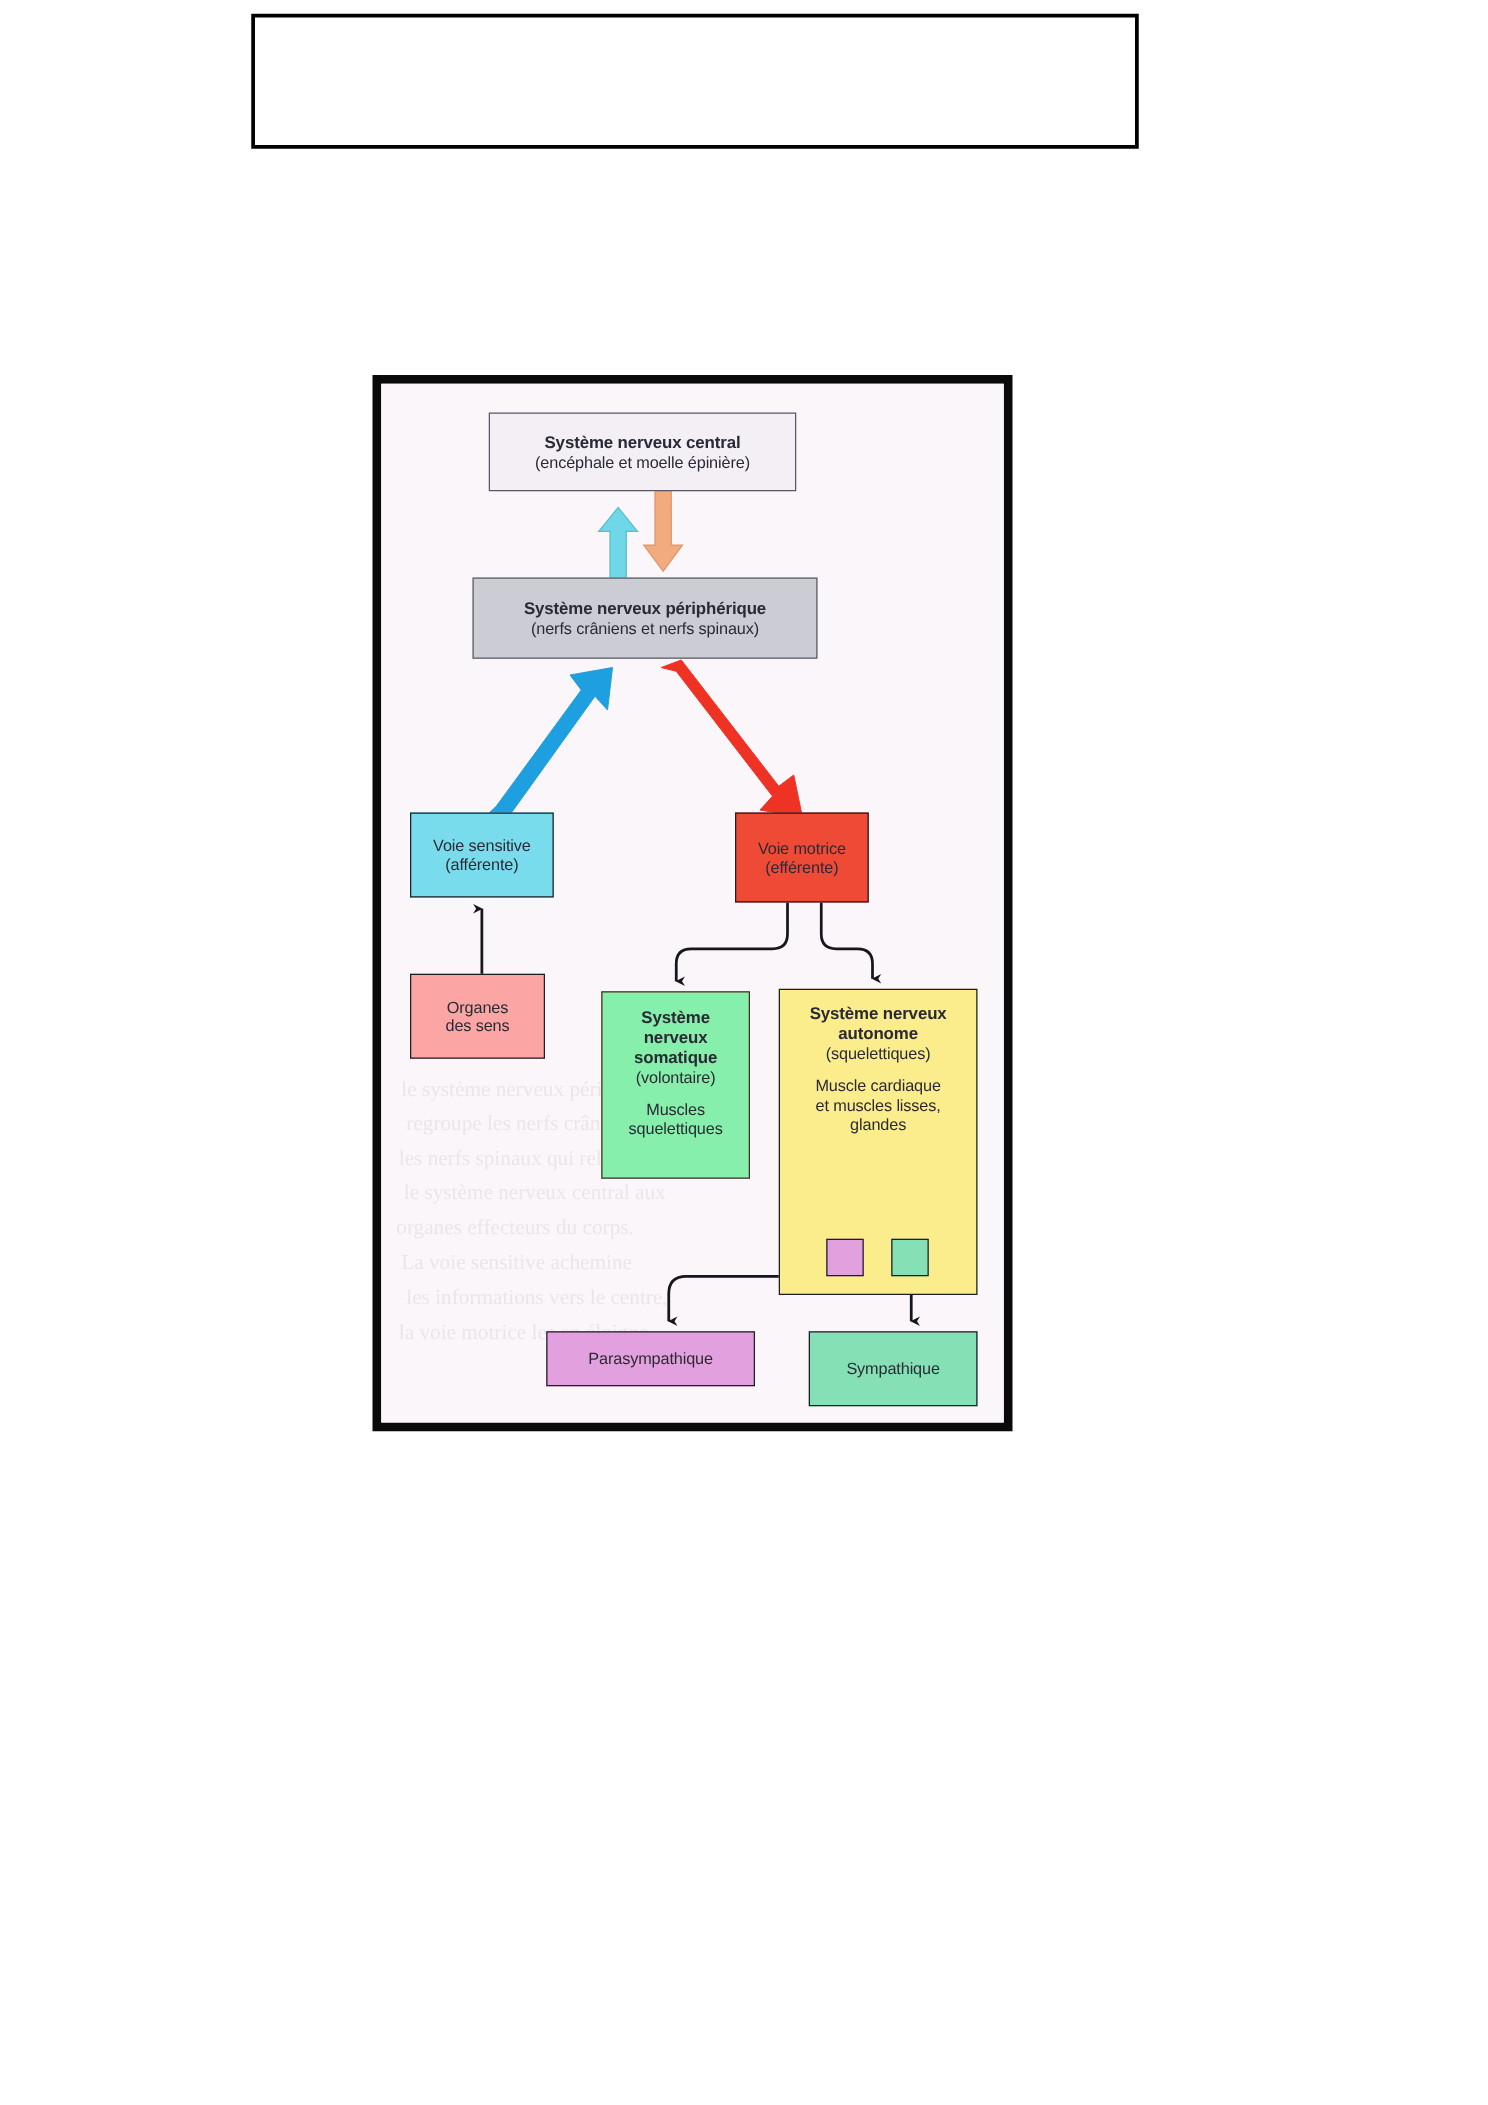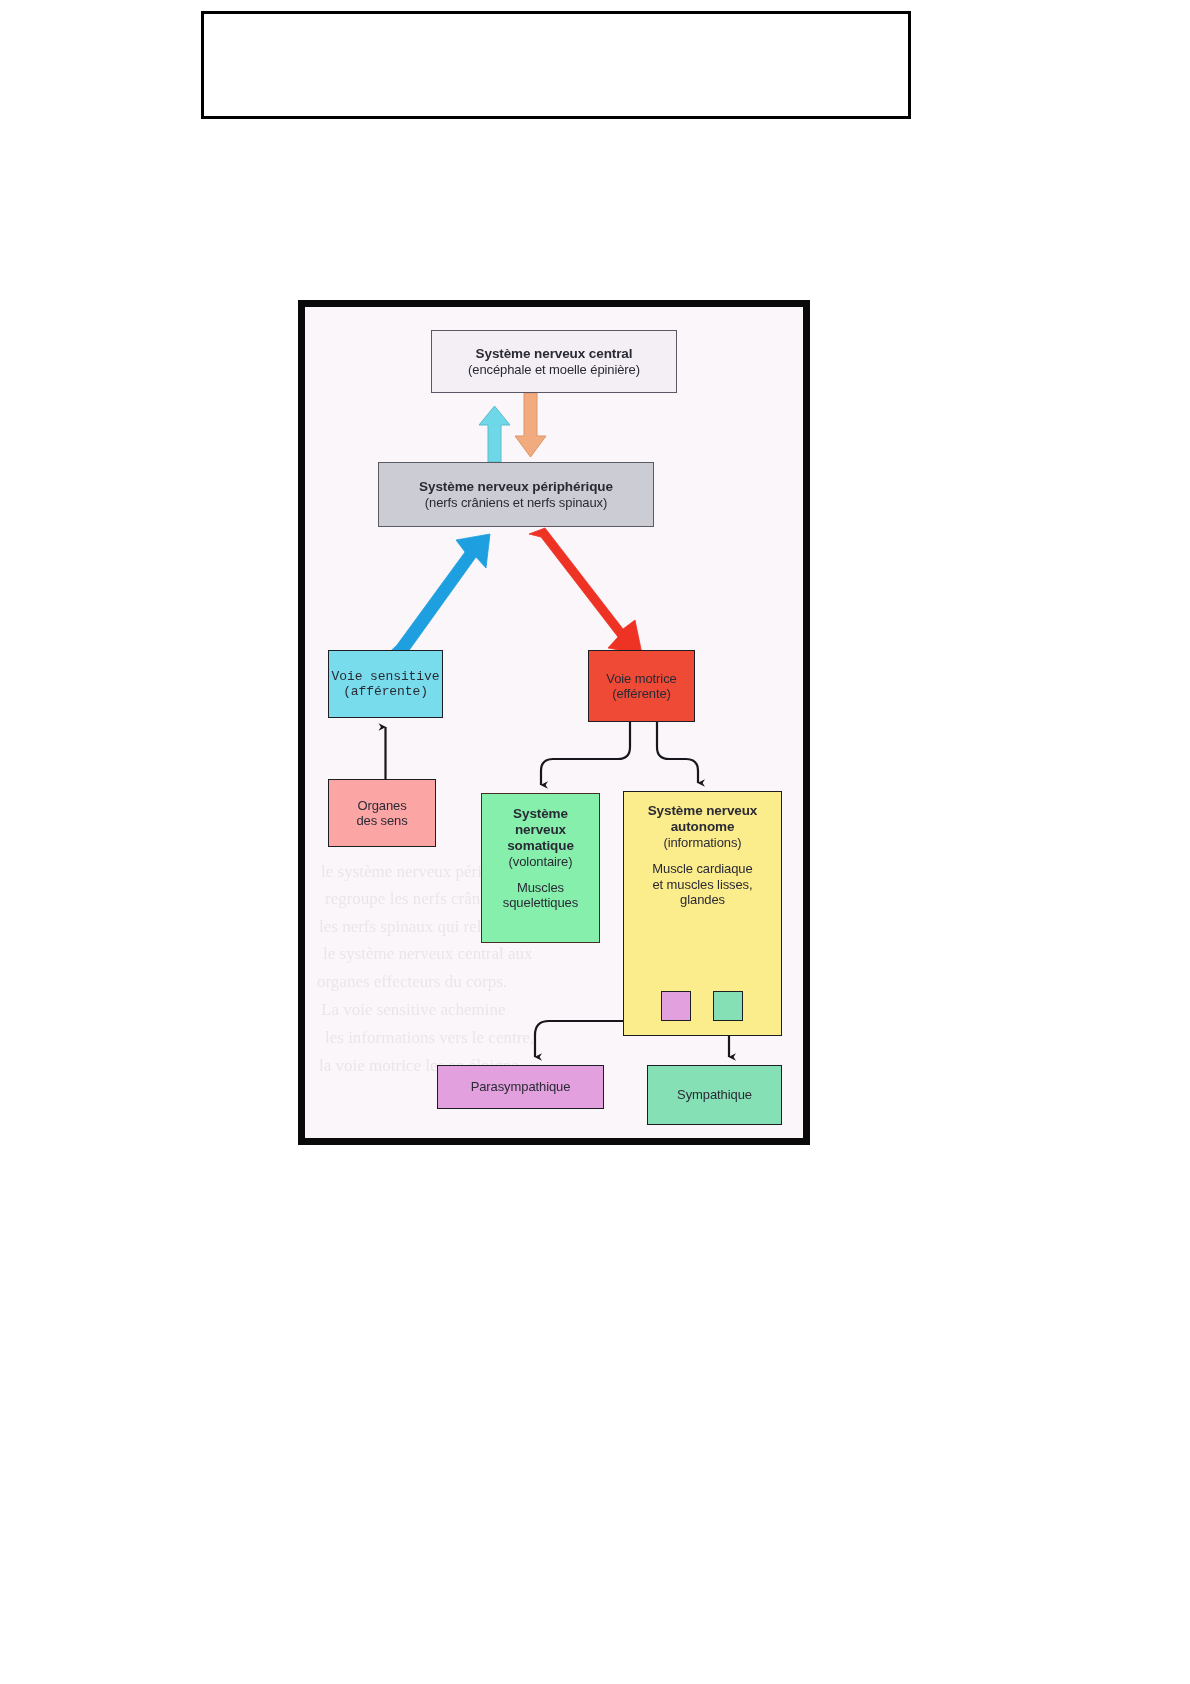--- a/index.html
+++ b/index.html
@@ -80,32 +80,30 @@
     font-size: 13px;
     letter-spacing: -0.1px;
   }
   .gap { height: 11px; }
 
   
   #node-snc {
     left: 86px; top: 23px; width: 246px; height: 63px;
     background: #f3eff5;
     border-color: #5d5664;
-    margin-left: 40px;
   }
   #node-snp {
     left: 73px; top: 155px; width: 276px; height: 65px;
     background: #ccccd4;
     border-color: #5b5b66;
   }
   #node-sensitive {
     left: 23px; top: 343px; width: 115px; height: 68px;
     background: #79dcec;
     border-color: #1d1d24;
-    font-family: Liberation Mono, monospace;
   }
   #node-motrice {
     left: 283px; top: 343px; width: 107px; height: 72px;
     background: #ef4a35;
     border-color: #1d1d24;
   }
   #node-organes {
     left: 23px; top: 472px; width: 108px; height: 68px;
     background: #fca5a5;
     border-color: #1d1d24;
@@ -253,21 +251,21 @@
       <div class="t-bold">somatique</div>
       <div class="t-norm">(volontaire)</div>
       <div class="gap"></div>
       <div class="t-norm">Muscles</div>
       <div class="t-norm">squelettiques</div>
     </div>
 
     <div class="node" id="node-autonome">
       <div class="t-bold">Système nerveux</div>
       <div class="t-bold">autonome</div>
-      <div class="t-norm">(informations)</div>
+      <div class="t-norm">(squelettiques)</div>
       <div class="gap"></div>
       <div class="t-norm">Muscle cardiaque</div>
       <div class="t-norm">et muscles lisses,</div>
       <div class="t-norm">glandes</div>
 
       <div class="swatch-row">
         <div class="swatch para"></div>
         <div class="swatch sym"></div>
       </div>
     </div>

